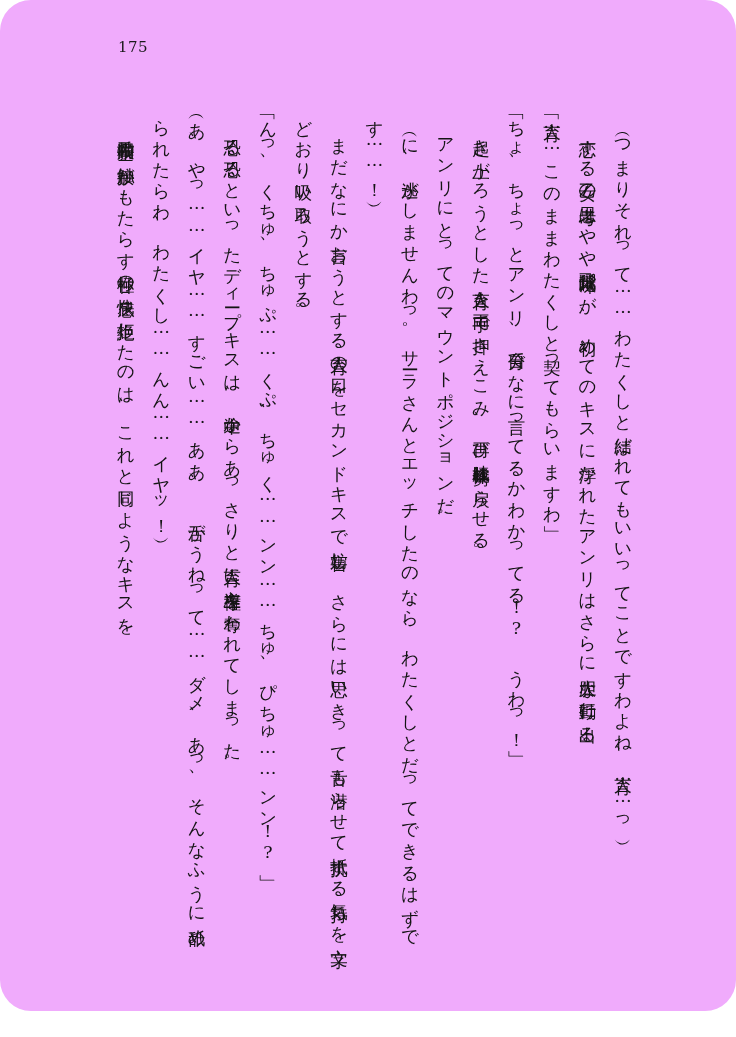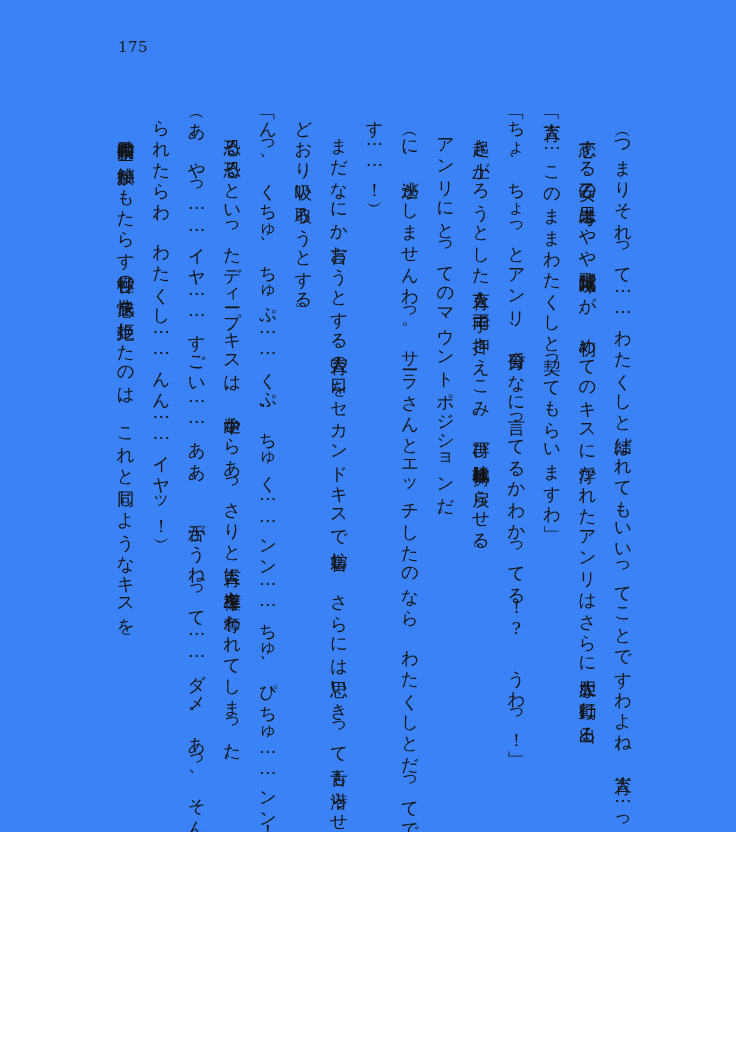--- a/index.html
+++ b/index.html
@@ -3,25 +3,26 @@
 <meta charset="utf-8">
 <style>
   html, body {
     margin: 0;
     padding: 0;
     background: #ffffff;
   }
   .page {
     position: relative;
     width: 736px;
-    height: 832px;
-    background: #3b82f6;
+    height: 1011px;
+    background: #f0abfc;
     overflow: hidden;
     font-family: "DejaVu Serif", "Liberation Serif", serif;
     color: #1a1a1a;
+    border-radius: 31px;
   }
   .page-number {
     position: absolute;
     top: 38px;
     left: 118px;
     font-size: 15px;
     letter-spacing: 0.5px;
     color: #1a1a1a;
     font-family: "DejaVu Serif", "Liberation Serif", serif;
   }

